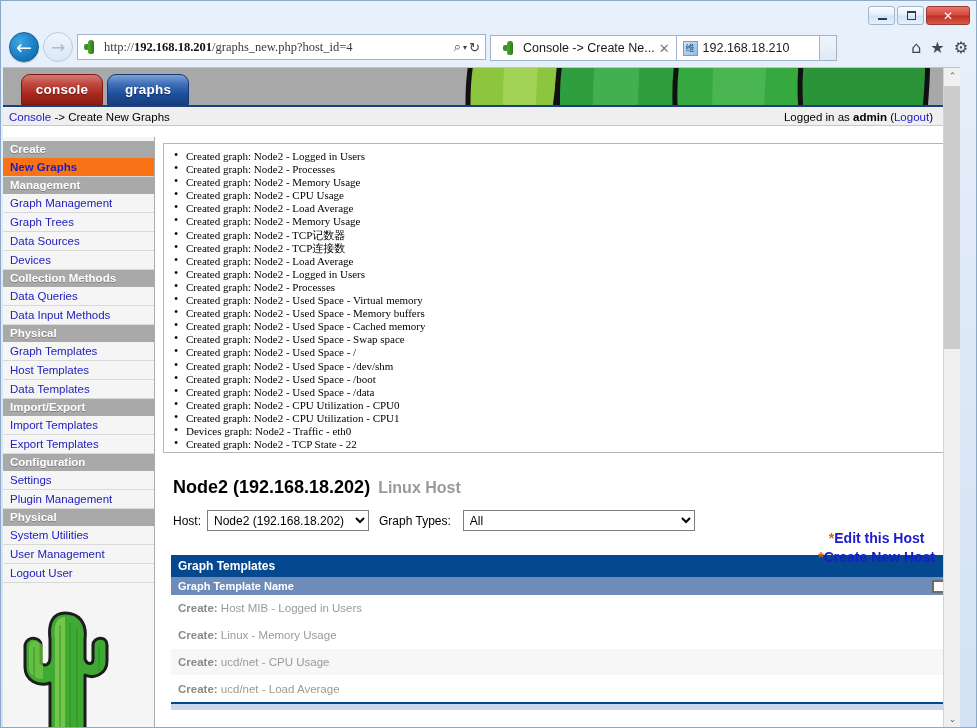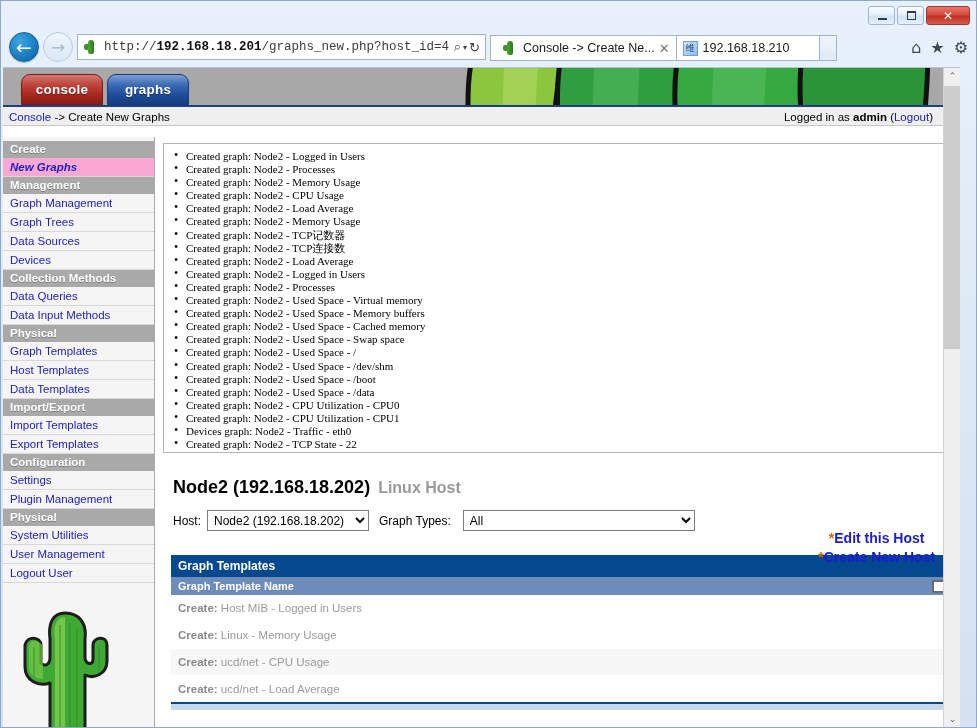--- a/index.html
+++ b/index.html
@@ -111,21 +111,21 @@
   }
   .favicon-cacti::after {
     content: "";
     position: absolute; left: 1px; top: 5px;
     width: 4px; height: 6px;
     background: #3f9228;
     border-radius: 2px 0 0 2px;
   }
   #urltext {
     font-size: 12.5px; color: #3a3a3a; white-space: nowrap;
-    font-family: Liberation Mono, monospace;
+    font-family: Liberation Serif, serif;
   }
   #urltext b { font-weight: 700; color: #111; }
   .url-icons {
     margin-left: auto; display: flex; align-items: center;
     gap: 2px; padding-right: 5px;
   }
   .icon-search-mag, .icon-refresh {
     font-size: 13px; color: #444; font-family: "DejaVu Sans", sans-serif;
   }
   .icon-caret { font-size: 8px; color: #444; }
@@ -251,22 +251,21 @@
   .navitem {
     display: block;
     font-size: 11.5px;
     color: #2020c0;
     padding: 3px 6px 3px 7px;
     border-bottom: 1px solid #d8d8d8;
     text-decoration: none;
   }
   .navitem.current {
     font-weight: bold;
-    background: #f9a8d4;
-    font-style: italic;
+    background: #f97316;
   }
   #cactuslogo {
     width: 100%; height: 140px;
     position: relative; margin-top: 22px;
   }
 
   #main {
     flex: 1 1 auto;
     background: #ffffff;
     padding: 6px 0 0 8px;

